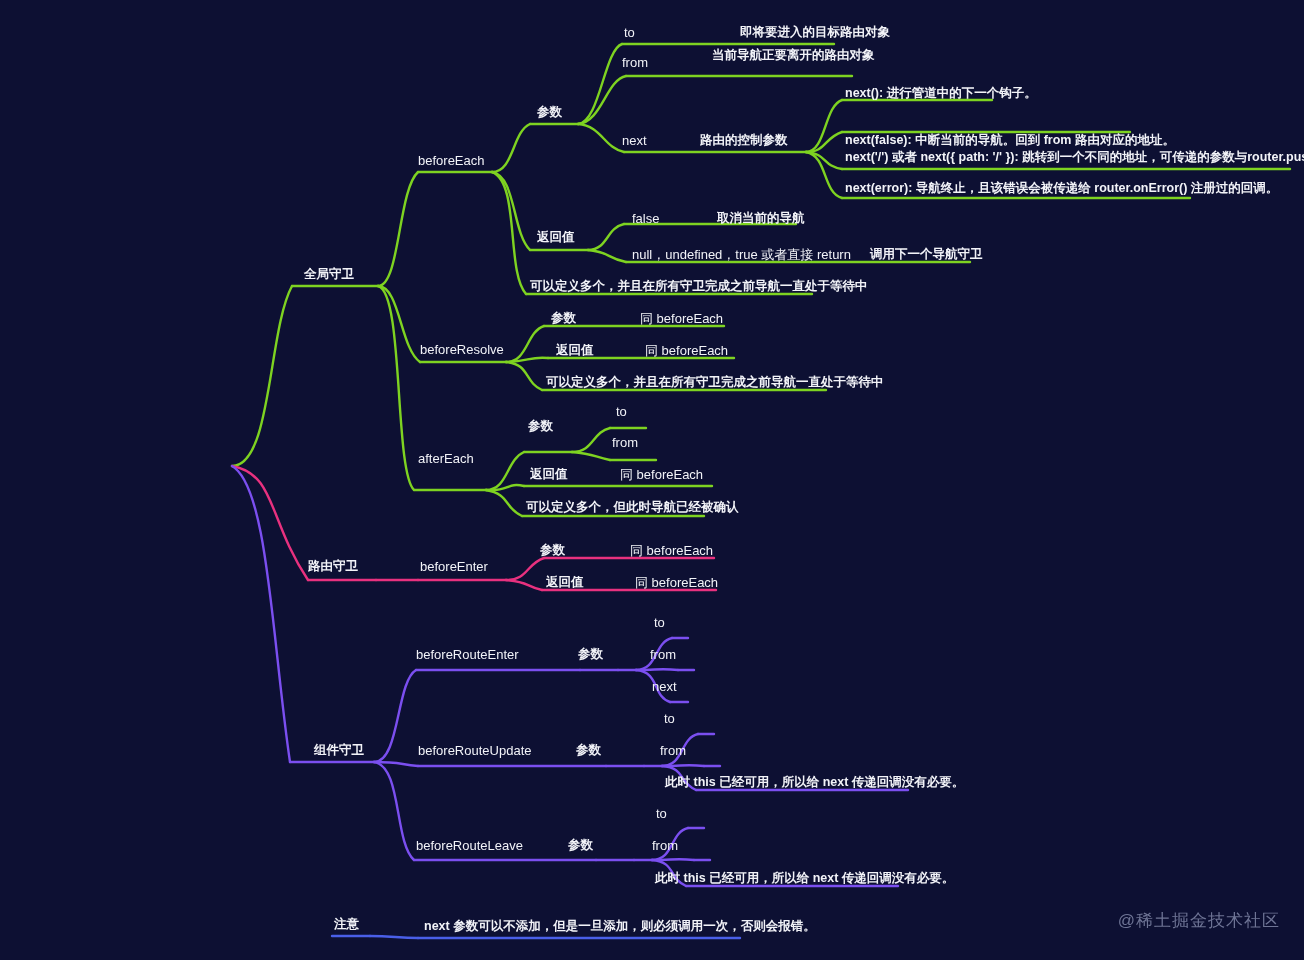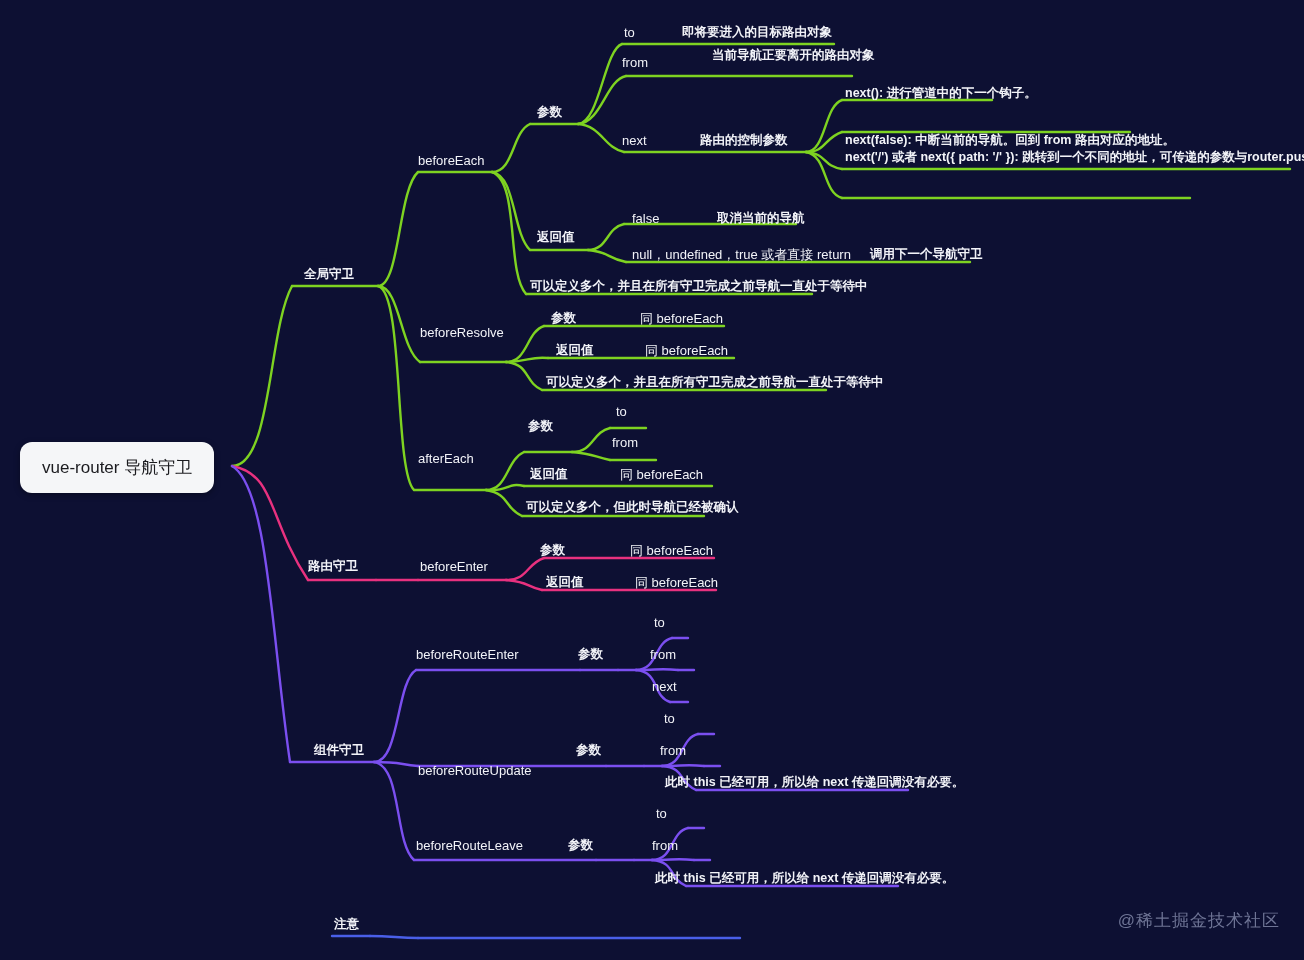--- a/index.html
+++ b/index.html
@@ -157,50 +157,50 @@
       <path stroke="#7b4ff0" d="M688,828 L704,828"></path>
       <path stroke="#7b4ff0" d="M694,860 L710,860"></path>
       <path stroke="#7b4ff0" d="M686,886 L898,886"></path>
 
       <path stroke="#4a5fe8" d="M332,936 L370,936"></path>
       <path stroke="#4a5fe8" d="M370,936 C392,936 398,938 418,938"></path>
       <path stroke="#4a5fe8" d="M418,938 L740,938"></path>
     </g>
   </svg>
 
-  <div class="root" style="left:20px;top:442px;">vue-router 导航守卫</div>
 
   <div class="node cjk" style="left:304px;top:282px;">全局守卫</div>
 
   <div class="node" style="left:418px;top:168px;">beforeEach</div>
 
   <div class="node cjk" style="left:537px;top:120px;">参数</div>
 
   <div class="node" style="left:624px;top:40px;">to</div>
-  <div class="node cjk" style="left:682px;top:40px;">即将要进入的目标路由对象</div>
+  <div class="node cjk" style="left:740px;top:40px;">即将要进入的目标路由对象</div>
 
   <div class="node" style="left:622px;top:70px;">from</div>
   <div class="node cjk" style="left:712px;top:63px;">当前导航正要离开的路由对象</div>
 
   <div class="node" style="left:622px;top:148px;">next</div>
   <div class="node cjk" style="left:700px;top:148px;">路由的控制参数</div>
 
   <div class="node cjk" style="left:845px;top:101px;">next(): 进行管道中的下一个钩子。</div>
   <div class="node cjk" style="left:845px;top:133px;margin-top:15px;">next(false): 中断当前的导航。回到 from 路由对应的地址。</div>
   <div class="node cjk" style="left:845px;top:165px;">next('/') 或者 next({ path: '/' }): 跳转到一个不同的地址，可传递的参数与router.push 中选项一致。</div>
+  <div class="node cjk" style="left:845px;top:196px;">next(error): 导航终止，且该错误会被传递给 router.onError() 注册过的回调。</div>
 
   <div class="node cjk" style="left:537px;top:245px;">返回值</div>
   <div class="node" style="left:632px;top:226px;">false</div>
   <div class="node cjk" style="left:717px;top:226px;">取消当前的导航</div>
   <div class="node" style="left:632px;top:262px;">null，undefined，true 或者直接 return</div>
   <div class="node cjk" style="left:870px;top:262px;">调用下一个导航守卫</div>
 
   <div class="node cjk" style="left:530px;top:294px;">可以定义多个，并且在所有守卫完成之前导航一直处于等待中</div>
 
-  <div class="node" style="left:420px;top:340px;">beforeResolve</div>
+  <div class="node" style="left:420px;top:357px;">beforeResolve</div>
   <div class="node cjk" style="left:551px;top:326px;">参数</div>
   <div class="node" style="left:640px;top:326px;">同  beforeEach</div>
   <div class="node cjk" style="left:556px;top:358px;">返回值</div>
   <div class="node" style="left:645px;top:358px;">同   beforeEach</div>
   <div class="node cjk" style="left:546px;top:390px;">可以定义多个，并且在所有守卫完成之前导航一直处于等待中</div>
 
   <div class="node" style="left:418px;top:466px;text-align:right;">afterEach</div>
   <div class="node cjk" style="left:528px;top:434px;">参数</div>
   <div class="node" style="left:616px;top:419px;">to</div>
   <div class="node" style="left:612px;top:450px;">from</div>
@@ -216,29 +216,30 @@
   <div class="node" style="left:635px;top:590px;">同   beforeEach</div>
 
   <div class="node cjk" style="left:306px;top:758px;margin-left:8px;">组件守卫</div>
 
   <div class="node" style="left:416px;top:662px;">beforeRouteEnter</div>
   <div class="node cjk" style="left:578px;top:662px;">参数</div>
   <div class="node" style="left:654px;top:630px;">to</div>
   <div class="node" style="left:650px;top:662px;">from</div>
   <div class="node" style="left:652px;top:694px;">next</div>
 
-  <div class="node" style="left:418px;top:778px;">beforeRouteUpdate</div>
+  <div class="node" style="left:418px;top:758px;">beforeRouteUpdate</div>
   <div class="node cjk" style="left:576px;top:758px;">参数</div>
   <div class="node" style="left:664px;top:726px;">to</div>
   <div class="node" style="left:660px;top:758px;">from</div>
   <div class="node cjk" style="left:665px;top:790px;">此时 this 已经可用，所以给 next 传递回调没有必要。</div>
 
   <div class="node" style="left:416px;top:853px;">beforeRouteLeave</div>
   <div class="node cjk" style="left:568px;top:853px;">参数</div>
   <div class="node" style="left:656px;top:821px;">to</div>
   <div class="node" style="left:652px;top:853px;">from</div>
   <div class="node cjk" style="left:655px;top:886px;">此时 this 已经可用，所以给 next 传递回调没有必要。</div>
 
   <div class="node cjk" style="left:334px;top:932px;">注意</div>
+  <div class="node cjk" style="left:424px;top:934px;">next 参数可以不添加，但是一旦添加，则必须调用一次，否则会报错。</div>
 
   <div class="watermark">@稀土掘金技术社区</div>
 
 </div>
 
 </body></html>

